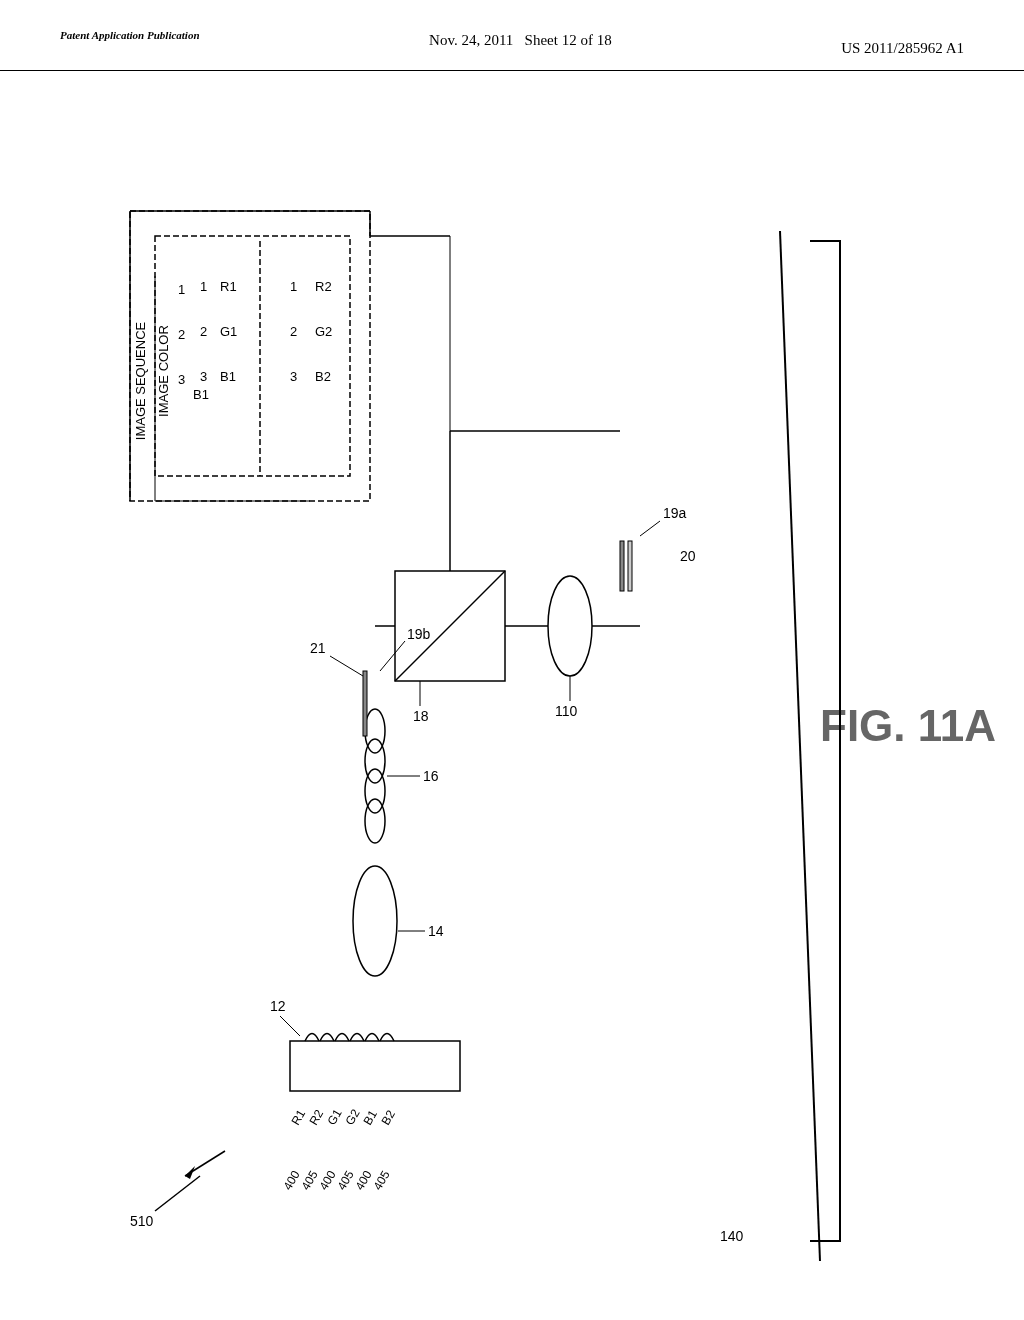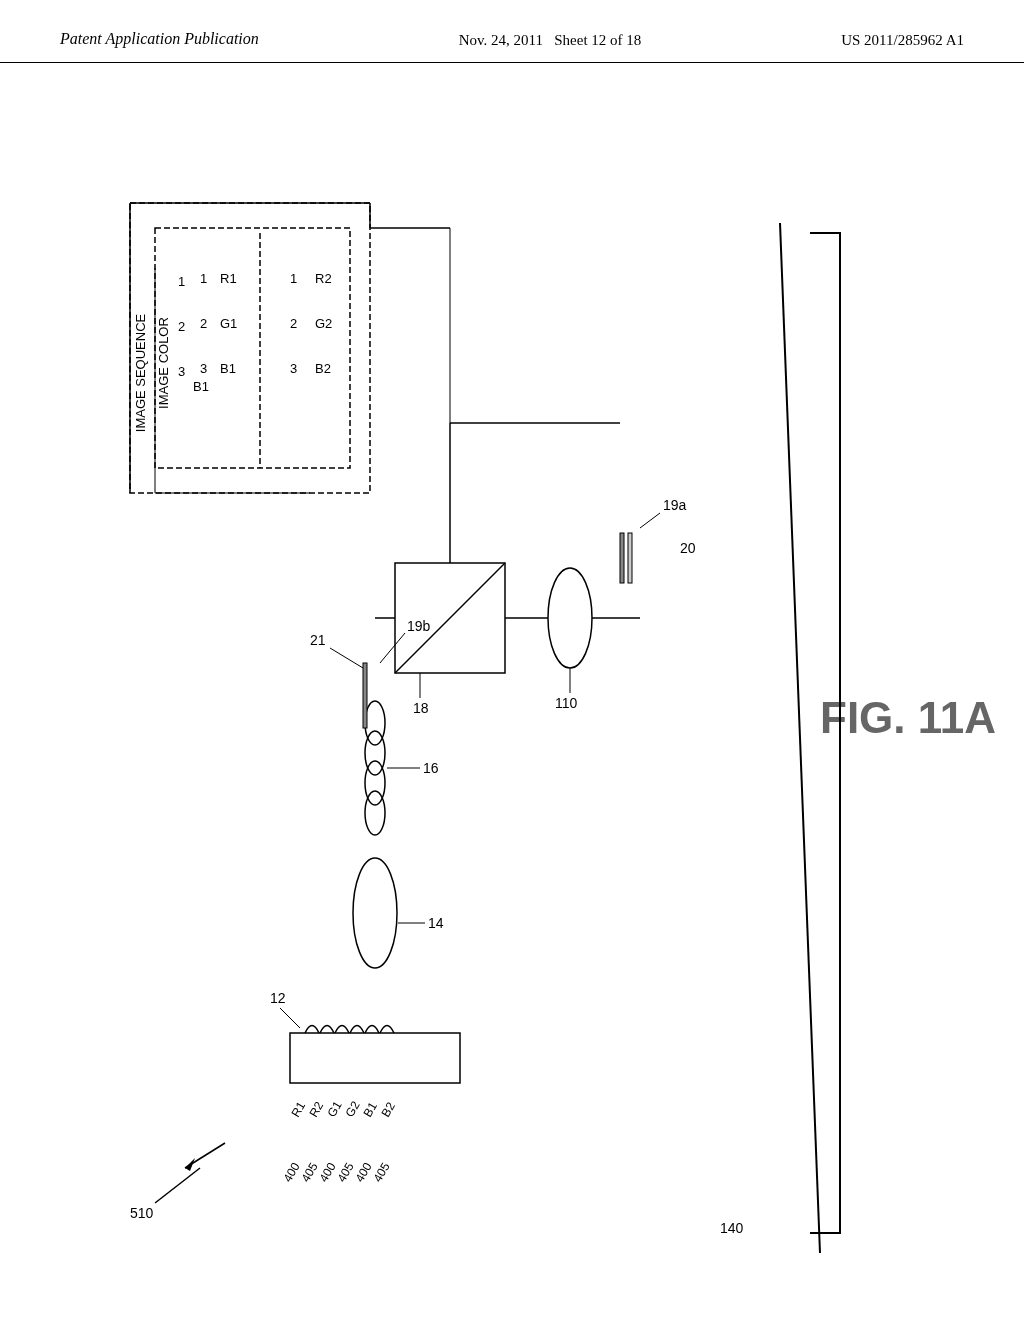--- a/index.html
+++ b/index.html
@@ -14,34 +14,35 @@
 
     
     .header {
       display: flex;
       justify-content: space-between;
       align-items: flex-start;
       padding: 28px 60px 10px 60px;
       border-bottom: 1px solid #000;
     }
     .header-left {
-      font-size: 16px;
+      font-size: 11px;
       font-style: italic;
-      font-weight: normal;
+      font-weight: bold;
       line-height: 1.4;
     }
     .header-center {
       font-size: 15px;
       text-align: left;
       line-height: 1.6;
     }
     .header-right {
       font-size: 15px;
       text-align: right;
       line-height: 1.6;
+      margin-top: 8px;
     }
 
     
     .diagram-area {
       position: relative;
       width: 1024px;
       height: 1230px;
       margin-top: 10px;
     }
 

